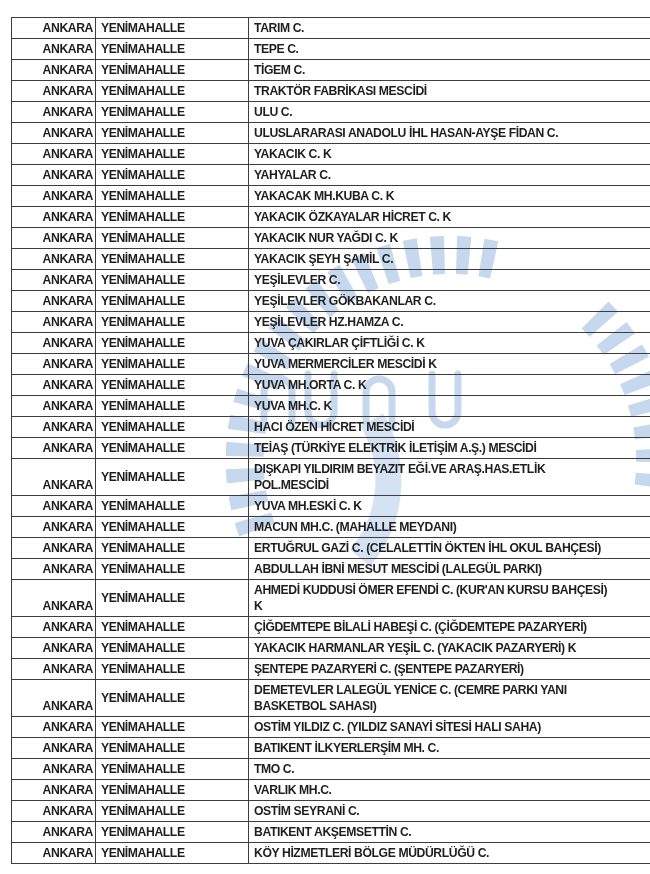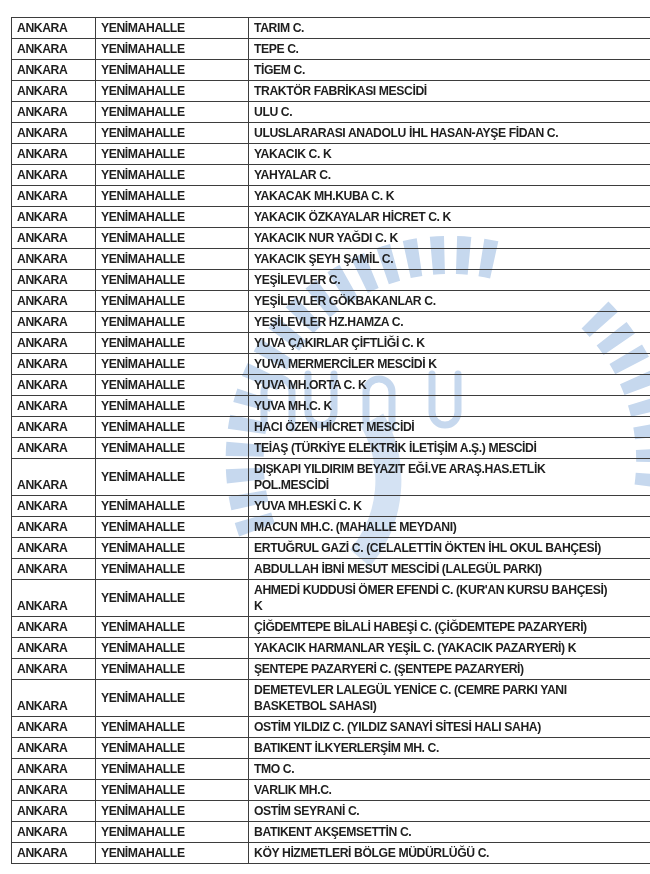--- a/index.html
+++ b/index.html
@@ -44,21 +44,21 @@
     font-weight:bold;
     font-size:12.2px;
     line-height:16px;
     letter-spacing:-0.4px;
     color:#1e1e1e;
     padding:2px 2px 2px 5px;
     overflow:hidden;
     vertical-align:middle;
     background:transparent;
   }
-  td.c-city{width:76px;text-align:left;white-space:nowrap;}
+  td.c-city{width:76px;text-align:right;white-space:nowrap;}
   td.c-district{width:145px;text-align:left;padding-left:2px;white-space:nowrap;}
   td.c-name{width:413px;text-align:left;white-space:nowrap;}
   tr.single{height:20px;}
   tr.tall{height:36px;}
   tr.tall td.c-name{white-space:pre-line;}
   tr.tall td.c-city{vertical-align:bottom;}
 </style>
 </head>
 <body>
 

